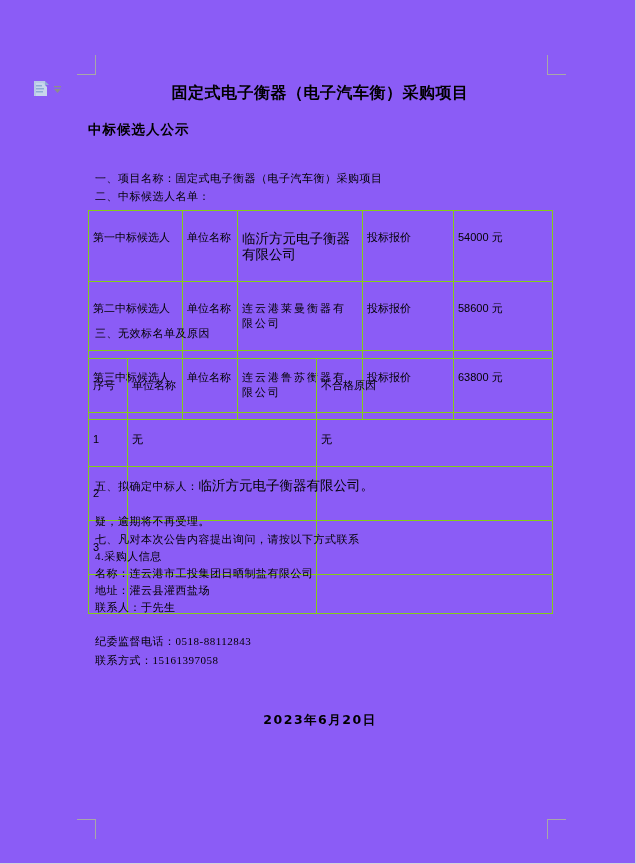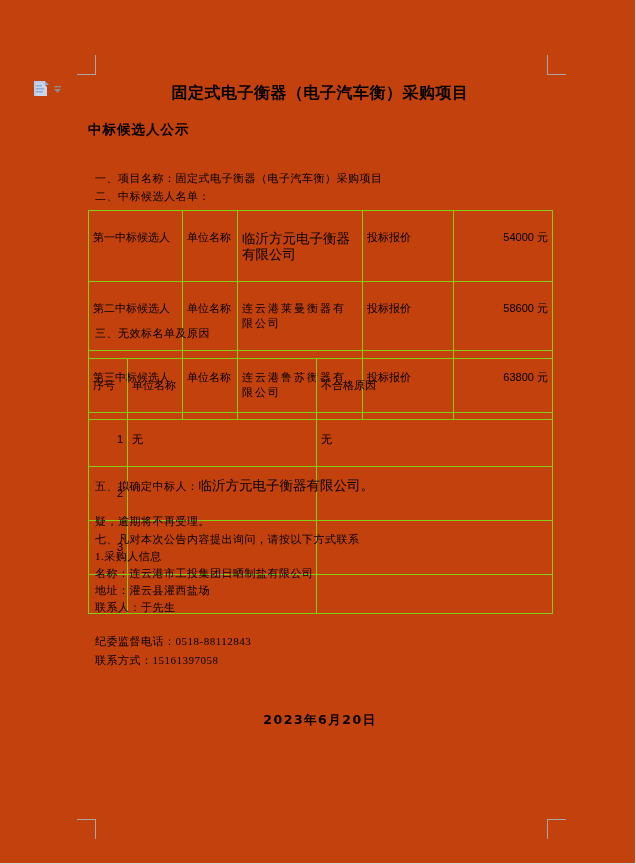--- a/index.html
+++ b/index.html
@@ -1,19 +1,19 @@
 <!DOCTYPE html>
 <html><head>
 <meta charset="utf-8">
 <style>
   html,body{margin:0;padding:0;background:#ffffff;}
   .page{
     position:relative;
     width:636px;height:864px;
-    background:#c2410c;
+    background:#8b5cf6;
     box-sizing:border-box;
     border-right:1px solid #d4d4da;
     border-bottom:1px solid #d4d4da;
     font-family:"Liberation Serif", serif;
     color:#000;
     overflow:hidden;
   }
   
   .mark{position:absolute;width:18px;height:19px;}
   .mark.tl{left:77px;top:55px;border-right:1px solid #a8a8a8;border-bottom:1px solid #a8a8a8;}
@@ -38,21 +38,21 @@
   }
   .line{position:absolute;left:95px;font-size:11px;line-height:13px;letter-spacing:0.5px;white-space:nowrap;}
 
   table{border-collapse:collapse;table-layout:fixed;position:absolute;left:88px;}
   td{border:1px solid #84cc16;vertical-align:top;padding:19px 4px;font-size:11px;line-height:15px;overflow:hidden;}
   .t1{top:210px;width:464px;}
   .t1 tr{height:33px;}
   .t2{top:358px;width:464px;}
   .t2 tr{height:18px;}
   .t2 tr.hdr{height:20px;}
-  .num{font-family:"Liberation Sans", sans-serif;text-align:right;}
+  .num{font-family:"Liberation Sans", sans-serif;}
   .company-lg{font-size:13.5px;line-height:16px;font-family:"DejaVu Sans", sans-serif;letter-spacing:0;}
   .ls{letter-spacing:2px;}
   .winner-company{font-size:13.5px;font-family:Liberation Sans, sans-serif;letter-spacing:0;}
   .date{
     position:absolute;left:88px;top:712px;width:464px;text-align:center;
     font-weight:bold;font-size:12.5px;letter-spacing:1.5px;
     font-family:"DejaVu Sans", sans-serif;
   }
 </style>
 </head>
@@ -157,21 +157,21 @@
       <td></td>
       <td></td>
     </tr>
   </tbody>
     </table>
 
   <div class="line" style="top:479px"><span>五、拟确定中标人：</span><span class="winner-company">临沂方元电子衡器有限公司。</span></div>
 
   <div class="line" style="top:515px">疑，逾期将不再受理。</div>
   <div class="line" style="top:533px">七、凡对本次公告内容提出询问，请按以下方式联系</div>
-  <div class="line" style="top:550px">1.采购人信息</div>
+  <div class="line" style="top:550px">4.采购人信息</div>
 
   <div class="line" style="top:567px">名称：连云港市工投集团日晒制盐有限公司</div>
   <div class="line" style="top:584px">地址：灌云县灌西盐场</div>
   <div class="line" style="top:601px">联系人：于先生</div>
   <div class="line" style="top:654px">联系方式：15161397058</div>
   <div class="line" style="top:635px">纪委监督电话：0518-88112843</div>
 
   <div class="date">2023年6月20日</div>
 
 </div>

